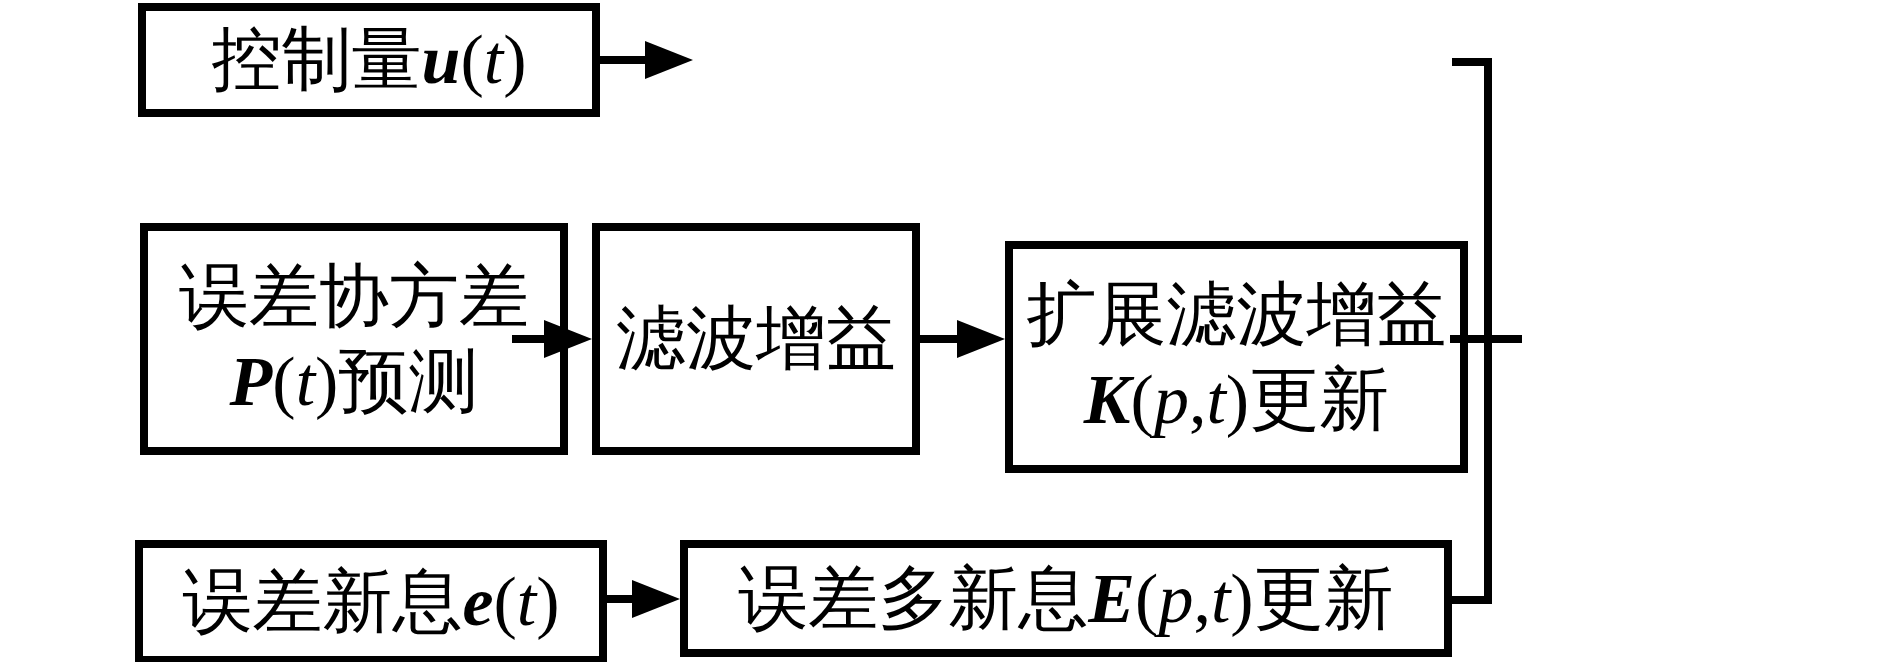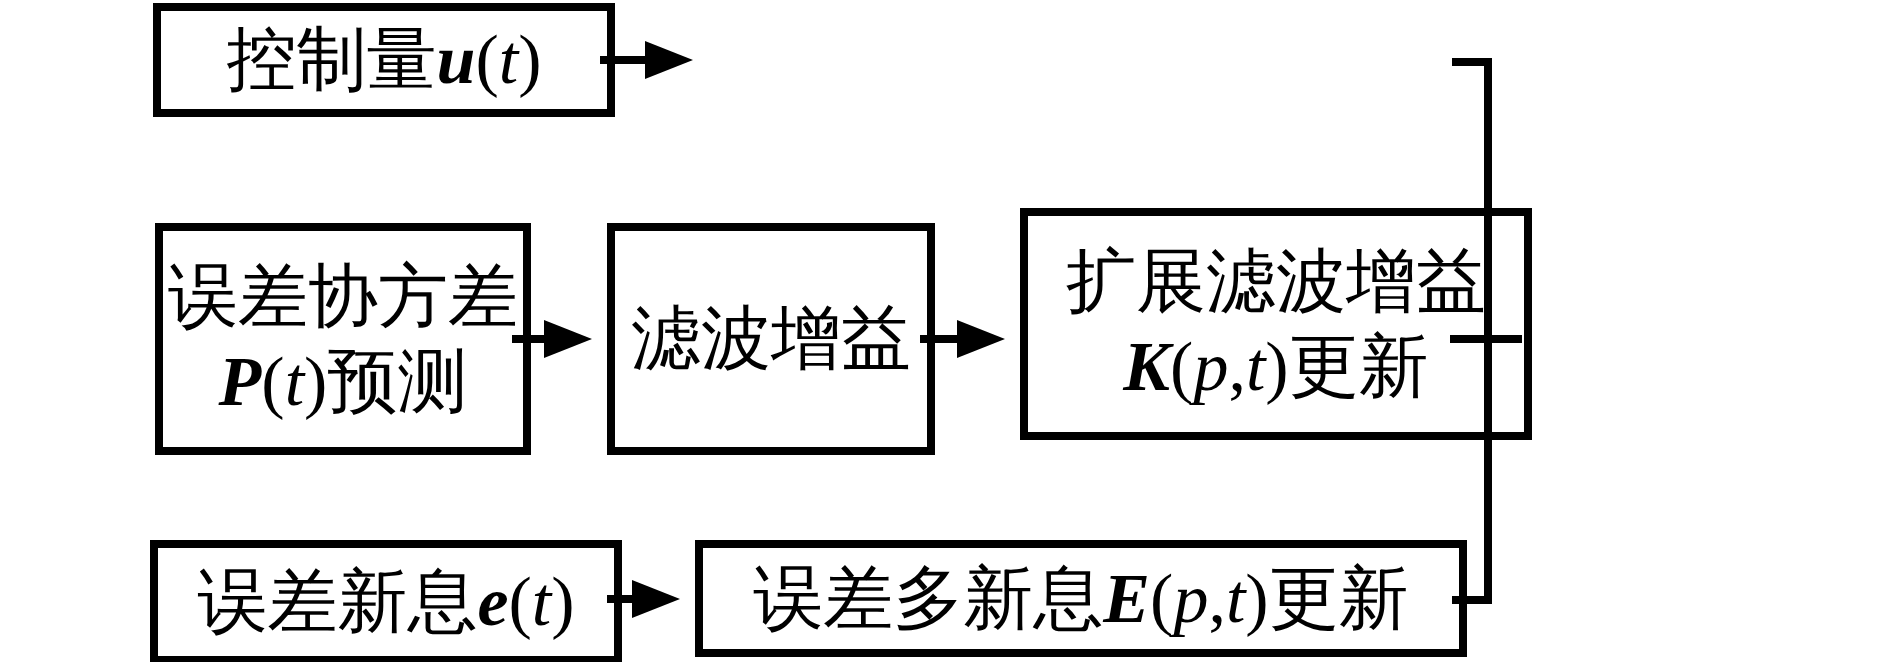--- a/index.html
+++ b/index.html
@@ -22,21 +22,20 @@
     border: 8px solid #000000;
     background: #ffffff;
     display: flex;
     flex-direction: column;
     align-items: center;
     justify-content: center;
     text-align: center;
     font-size: 70px;
     line-height: 1.22;
     white-space: nowrap;
-    margin-left: 15px;
   }
   .box.small {
     font-size: 62px;
   }
   .label { display: block; }
   .seg-zh { font-style: normal; }
   .seg-bi { font-style: italic; font-weight: bold; }
   .seg-i  { font-style: italic; }
   .seg-n  { font-style: normal; }
   .hline {
@@ -61,30 +60,30 @@
 </head>
 <body>
 
 <div class="canvas">
 
   <div class="box" style="left:138px; top:3px; width:462px; height:114px;">
     <div class="label"><span class="seg-zh">控制量</span><span class="seg-bi">u</span><span class="seg-n">(</span><span class="seg-i">t</span><span class="seg-n">)</span></div>
   </div>
 
 
-  <div class="box" style="left:140px; top:223px; width:376px; height:232px;">
+  <div class="box" style="left:140px; top:223px; width:428px; height:232px;">
     <div class="label"><span class="seg-zh">误差协方差</span></div>
     <div class="label"><span class="seg-bi">P</span><span class="seg-n">(</span><span class="seg-i">t</span><span class="seg-n">)</span><span class="seg-zh">预测</span></div>
   </div>
 
   <div class="box" style="left:592px; top:223px; width:328px; height:232px;">
     <div class="label"><span class="seg-zh">滤波增益</span></div>
   </div>
 
-  <div class="box" style="left:1005px; top:208px; width:512px; height:232px;">
+  <div class="box" style="left:1005px; top:241px; width:463px; height:232px;">
     <div class="label"><span class="seg-zh">扩展滤波增益</span></div>
     <div class="label"><span class="seg-bi">K</span><span class="seg-n">(</span><span class="seg-i">p</span><span class="seg-n">,</span><span class="seg-i">t</span><span class="seg-n">)</span><span class="seg-zh">更新</span></div>
   </div>
 
 
   <div class="box" style="left:135px; top:540px; width:472px; height:124px;">
     <div class="label"><span class="seg-zh">误差新息</span><span class="seg-bi">e</span><span class="seg-n">(</span><span class="seg-i">t</span><span class="seg-n">)</span></div>
   </div>
 
   <div class="box" style="left:680px; top:540px; width:772px; height:117px;">

